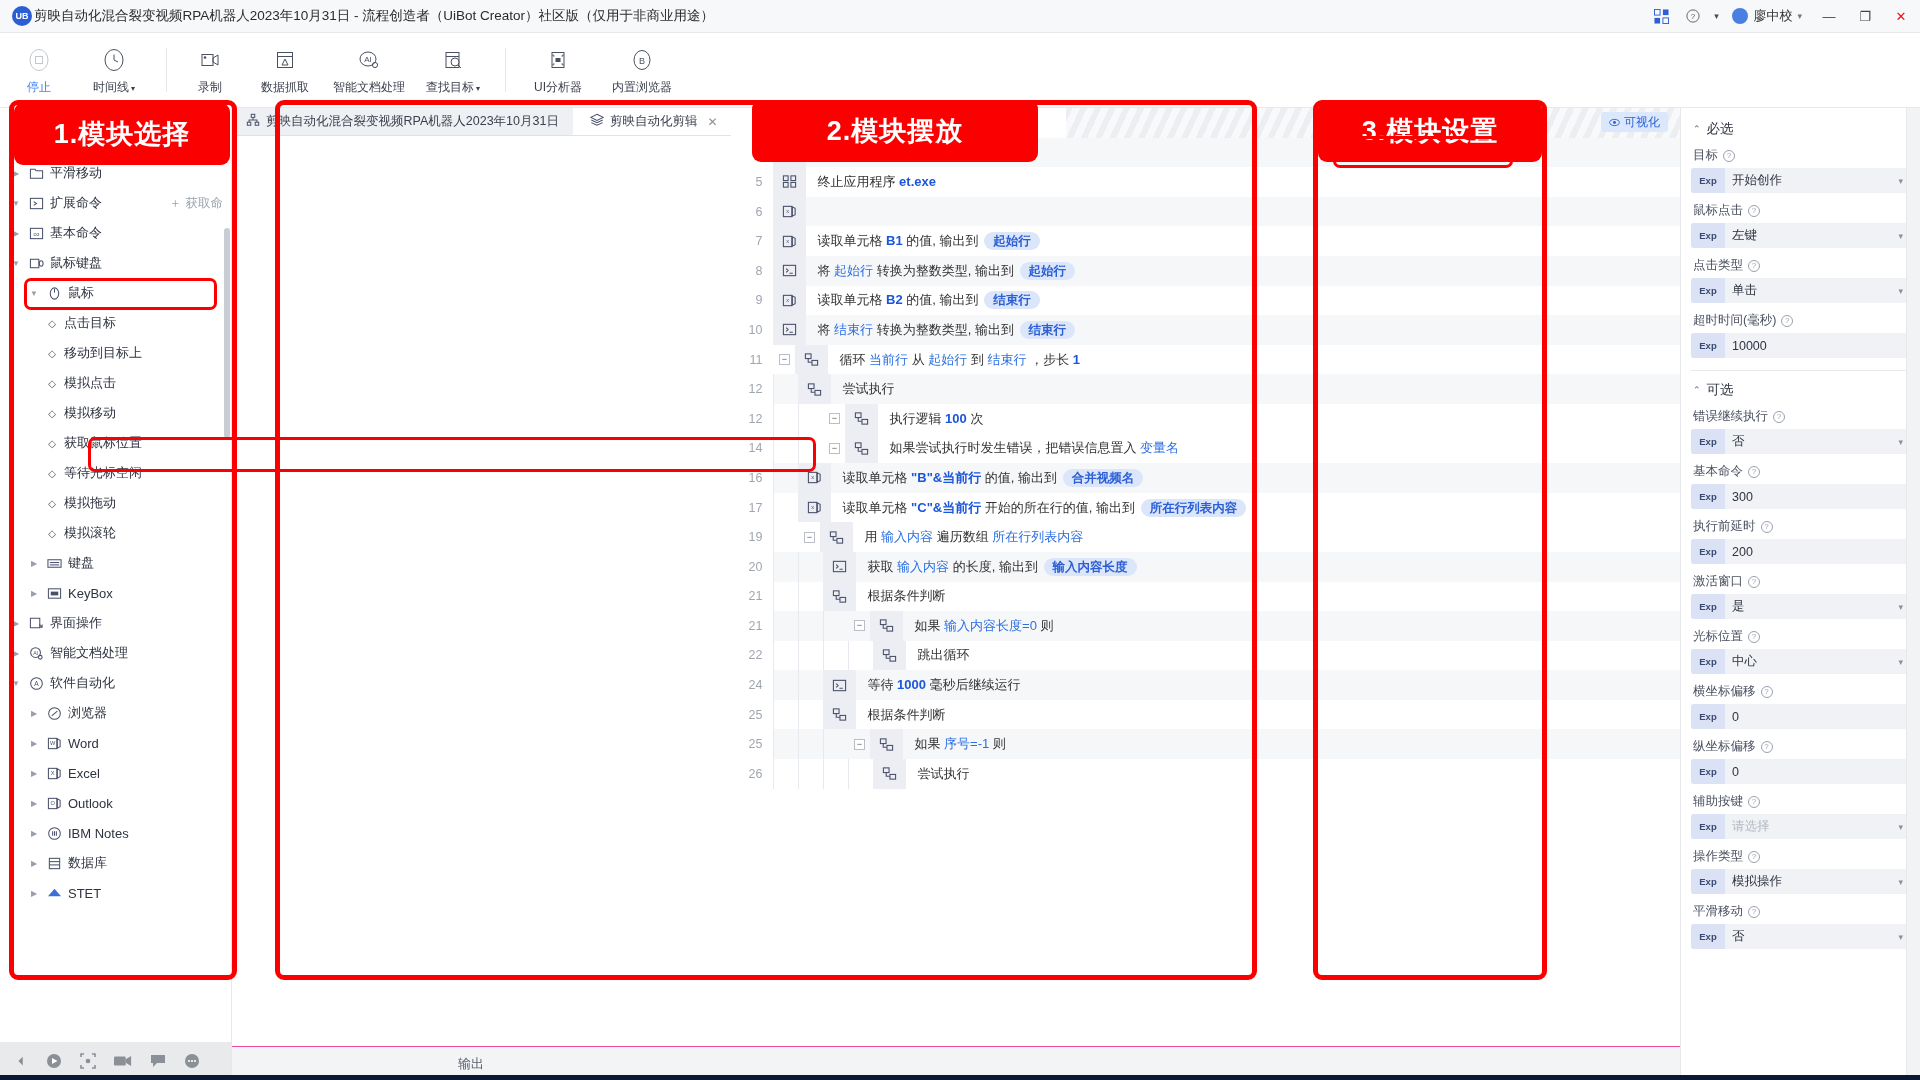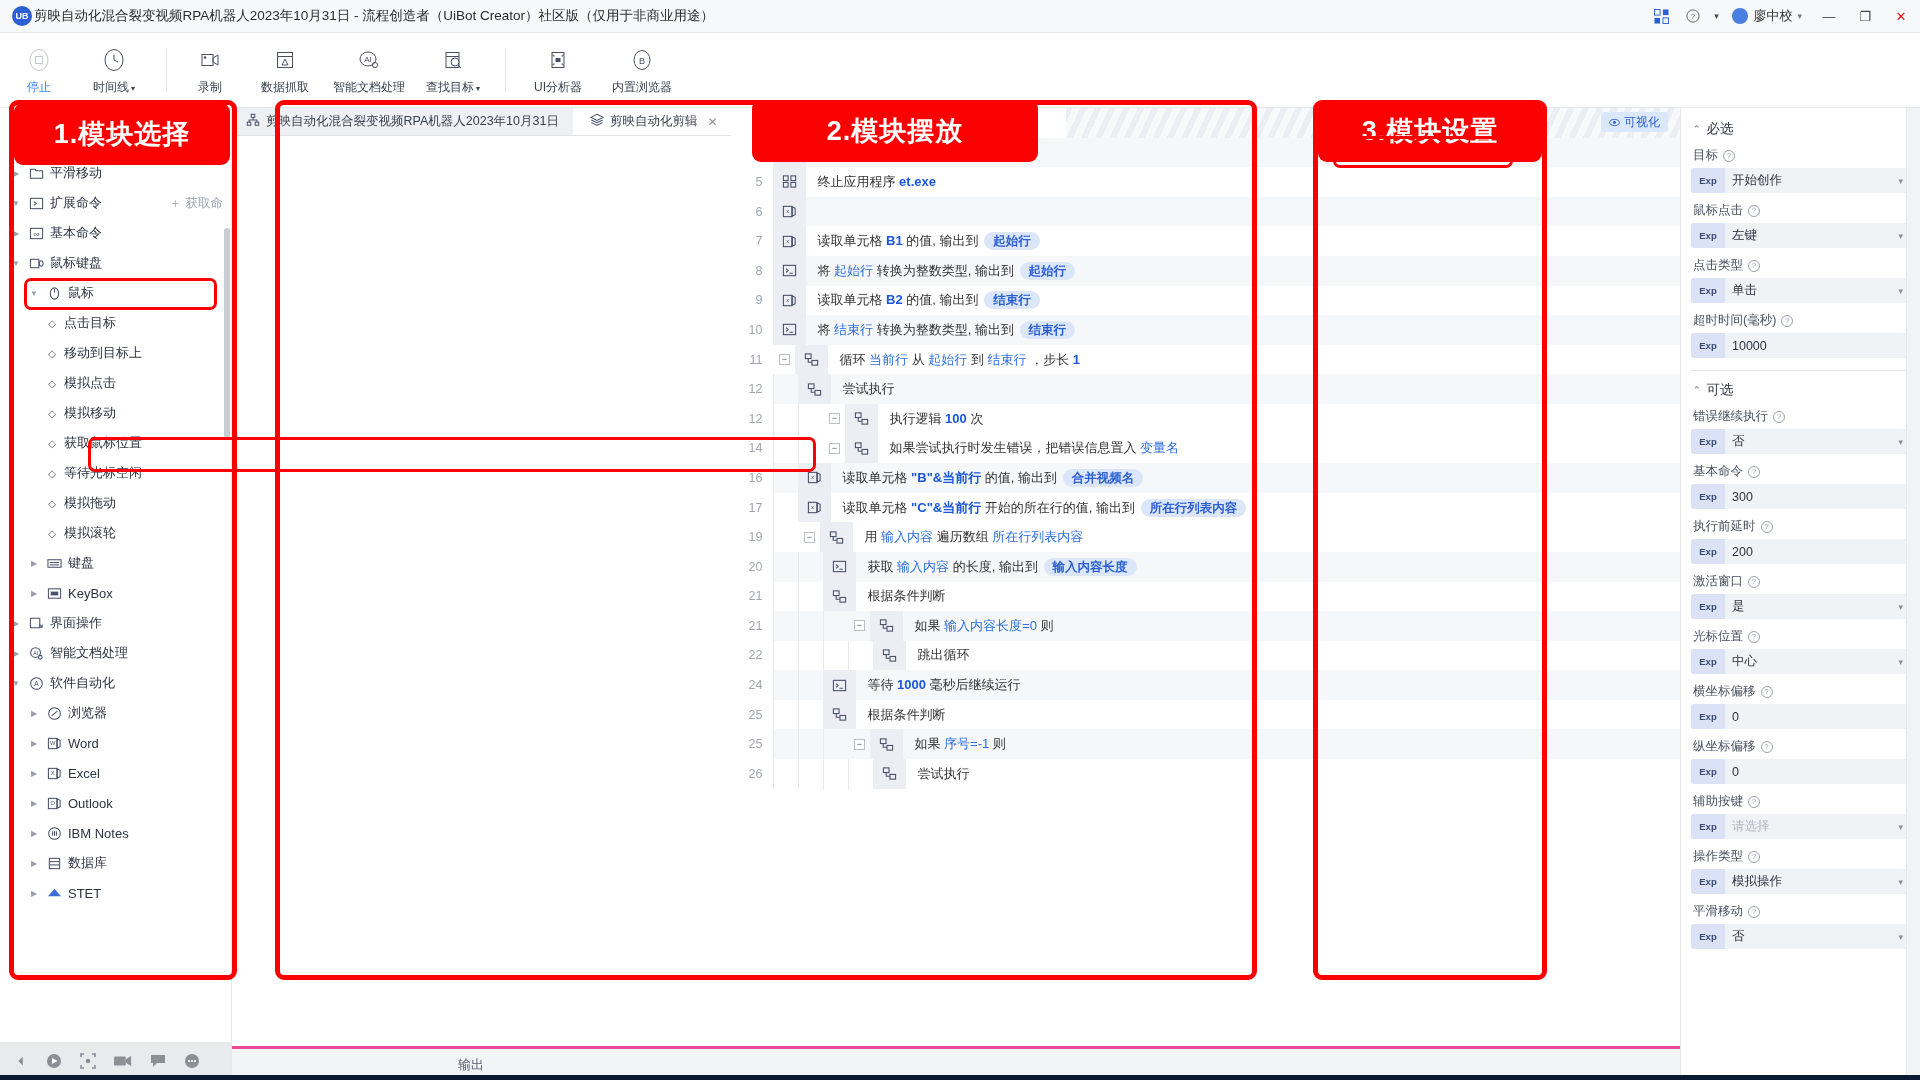--- a/index.html
+++ b/index.html
@@ -91,21 +91,21 @@
   .lk{color:#2c6fe0;}
   .pill{background:#dbe6fb;color:#2c5fd4;border-radius:9px;padding:2px 9px;font-weight:bold;font-size:12.5px;margin:0 2px;}
   .gr{color:#14a06a;}
   .hatch{
     position:absolute;left:335px;right:0;top:0;height:100%;
     background:repeating-linear-gradient(115deg,#e9ebf0 0 6px,#f7f8fa 6px 13px);
     opacity:.85;
   }
   .play-tri{position:absolute;right:14px;top:50%;transform:translateY(-50%);
             width:0;height:0;border-left:11px solid #2c5fd4;border-top:7px solid transparent;border-bottom:7px solid transparent;}
-  .outbar{position:absolute;left:0;right:0;bottom:0;height:34px;background:#f3f4f6;border-top:3px solid #ec4899;
+  .outbar{position:absolute;left:0;right:0;bottom:0;height:34px;background:#f3f4f6;border-top:1px solid #ec4899;
           display:flex;align-items:center;padding-left:226px;color:#5a6070;font-size:13px;}
   
   .right{ width:240px;background:#fff;border-left:1px solid #e6e8ec;position:relative;
           display:flex;flex-direction:column;}
   .rp{ padding:8px 10px 0 10px; overflow:hidden; }
   .sect{ display:flex;align-items:center;gap:6px;font-size:13.5px;color:#2e3340;margin:4px 0 8px 2px;}
   .sect .car{font-size:9px;color:#5a6070;}
   .flabel{ display:flex;align-items:center;gap:5px;font-size:12.5px;color:#4a5060;margin:9px 0 4px 2px;}
   .q{width:12px;height:12px;border:1px solid #9aa2ae;border-radius:50%;font-size:8px;color:#9aa2ae;
      display:flex;align-items:center;justify-content:center;line-height:1;}

